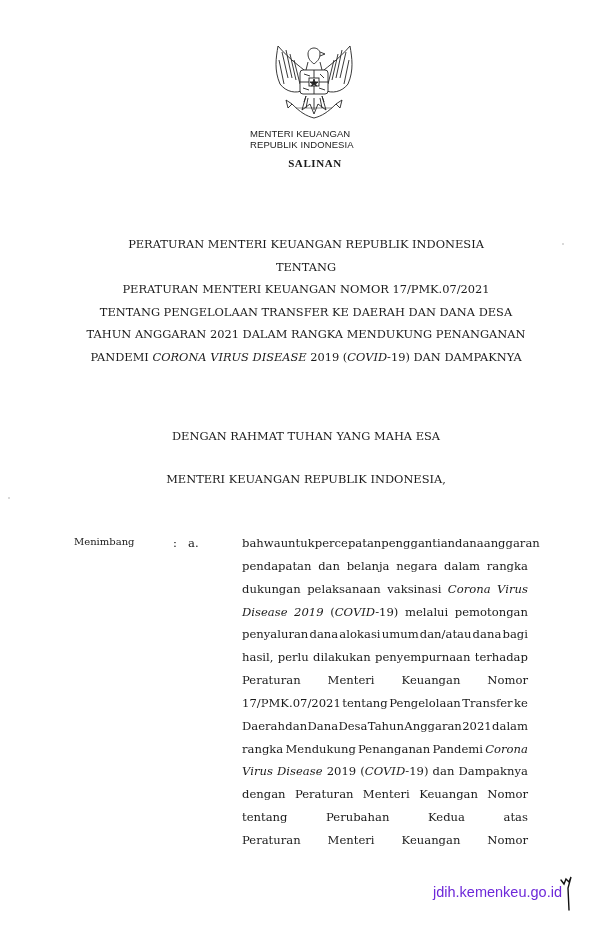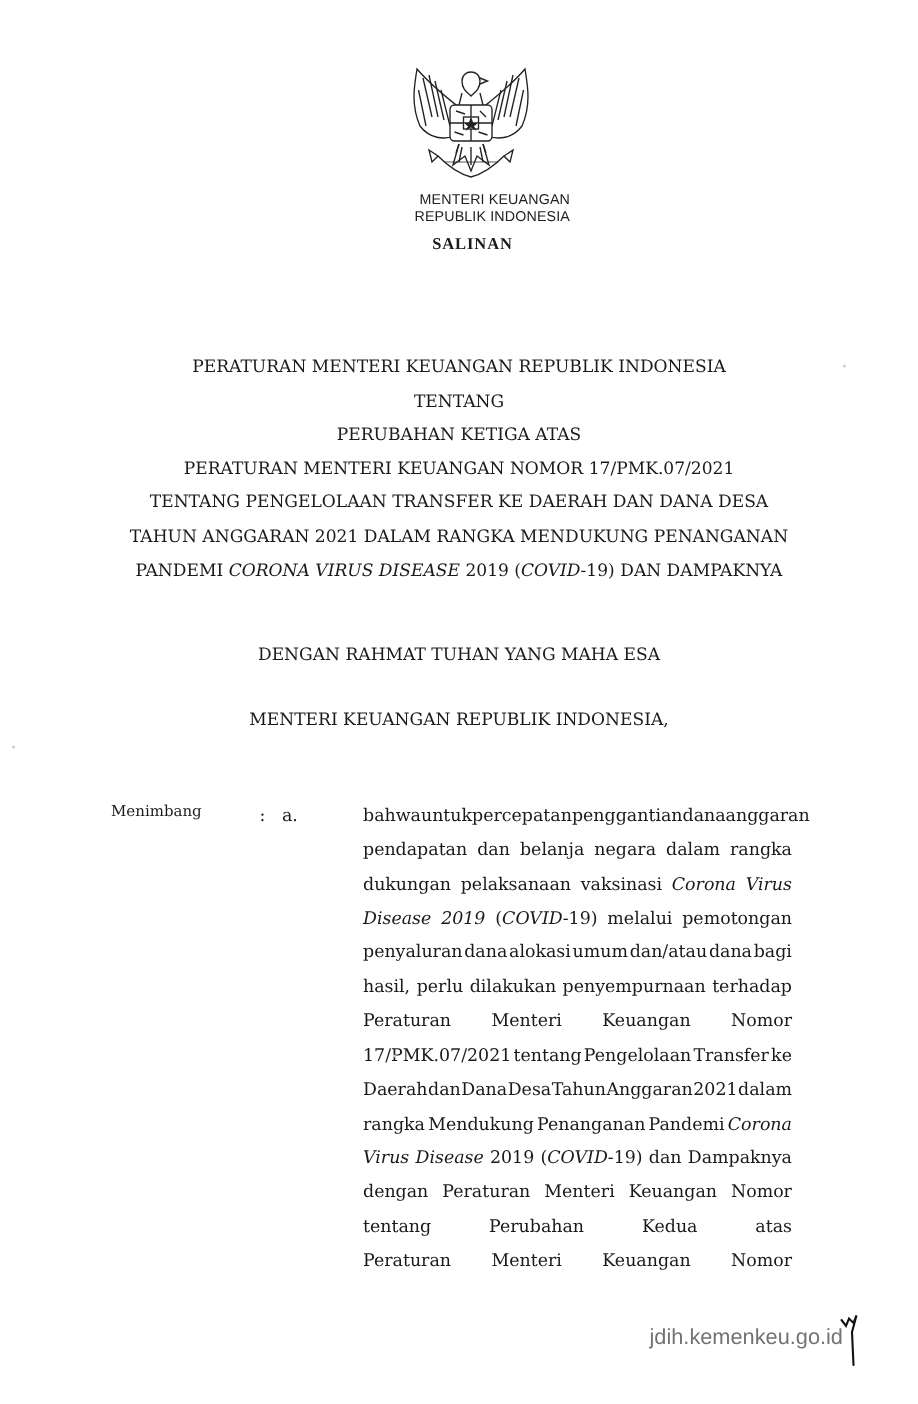--- a/index.html
+++ b/index.html
@@ -1,33 +1,33 @@
 <!DOCTYPE html>
 <html><head>
 <meta charset="utf-8">
 <style>
   html, body { margin: 0; padding: 0; background: #ffffff; }
   body { width: 612px; height: 936px; position: relative; overflow: hidden; color: #1a1a1a; font-family: "DejaVu Serif", serif; }
   .emblem { position: absolute; left: 262px; top: 38px; width: 104px; height: 92px; }
-  .ministry { position: absolute; left: 250px; top: 128px; width: 130px; text-align: right; font-family: "Liberation Sans", sans-serif; font-size: 9.5px; line-height: 11px; color: #222; letter-spacing: 0.1px; }
+  .ministry { position: absolute; left: 250px; top: 128px; width: 130px; text-align: left; font-family: "Liberation Sans", sans-serif; font-size: 9.5px; line-height: 11px; color: #222; letter-spacing: 0.1px; }
   .salinan { position: absolute; left: 250px; top: 157px; width: 130px; text-align: center; font-family: "Liberation Serif", serif; font-weight: bold; font-size: 11px; letter-spacing: 0.6px; }
   .title-block { position: absolute; left: 40px; width: 532px; text-align: center; font-size: 11.4px; line-height: 22.6px; }
   .title-line { white-space: nowrap; }
   .nomor-line span { display: inline-block; }
   .nomor-label { margin-right: 26px; }
   .nomor-num { font-size: 10.5px; }
   .center-line { position: absolute; left: 40px; width: 532px; text-align: center; font-size: 11.4px; }
   .menimbang-label { position: absolute; left: 74px; top: 536px; font-size: 10px; }
   .colon { position: absolute; left: 173px; top: 536px; font-size: 11.6px; }
   .item-letter { position: absolute; left: 188px; top: 536px; font-size: 11.6px; }
   .body-text { position: absolute; left: 242px; top: 532px; width: 286px; font-size: 11.6px; line-height: 22.85px; }
   .jline { text-align: justify; text-align-last: justify; white-space: nowrap; display: flex; justify-content: space-between; }
   .jline span { white-space: pre; }
   i { }
-  .footer-link { position: absolute; left: 433px; top: 884px; font-family: "Liberation Sans", sans-serif; font-size: 14.5px; color: #737373; text-decoration: none; }
+  .footer-link { position: absolute; left: 433px; top: 884px; font-family: "Liberation Sans", sans-serif; font-size: 14.5px; color: #6d28d9; text-decoration: none; }
   .signature { position: absolute; left: 560px; top: 876px; width: 14px; height: 36px; }
   .speck { position: absolute; width: 2px; height: 2px; background: #ccc; border-radius: 1px; }
 </style>
 </head>
 <body>
 
 <svg class="emblem" viewBox="0 0 104 92" xmlns="http://www.w3.org/2000/svg">
   <g fill="none" stroke="#222" stroke-width="0.9">
 
     <path d="M52 40 C40 30, 28 22, 16 8 C14 20, 12 32, 18 46 C24 54, 34 56, 42 52"></path>
@@ -68,21 +68,20 @@
 
 <div class="ministry">
   <div>MENTERI KEUANGAN</div>
   <div>REPUBLIK INDONESIA</div>
 </div>
 <div class="salinan">SALINAN</div>
 
 <div class="title-block" style="top: 233px;">
   <div class="title-line">PERATURAN MENTERI KEUANGAN REPUBLIK INDONESIA</div>
   <div class="title-line">TENTANG</div>
-  <div class="title-line">PERUBAHAN KETIGA ATAS</div>
   <div class="title-line">PERATURAN MENTERI KEUANGAN NOMOR 17/PMK.07/2021</div>
   <div class="title-line">TENTANG PENGELOLAAN TRANSFER KE DAERAH DAN DANA DESA</div>
   <div class="title-line">TAHUN ANGGARAN 2021 DALAM RANGKA MENDUKUNG PENANGANAN</div>
   <div class="title-line"><span>PANDEMI </span><i>CORONA VIRUS DISEASE</i><span> 2019 (</span><i>COVID</i><span>-19) DAN DAMPAKNYA</span></div>
 </div>
 
 <div class="center-line" style="top: 429px;">DENGAN RAHMAT TUHAN YANG MAHA ESA</div>
 <div class="center-line" style="top: 472px;">MENTERI KEUANGAN REPUBLIK INDONESIA,</div>
 
 <div class="menimbang-label">Menimbang</div>

